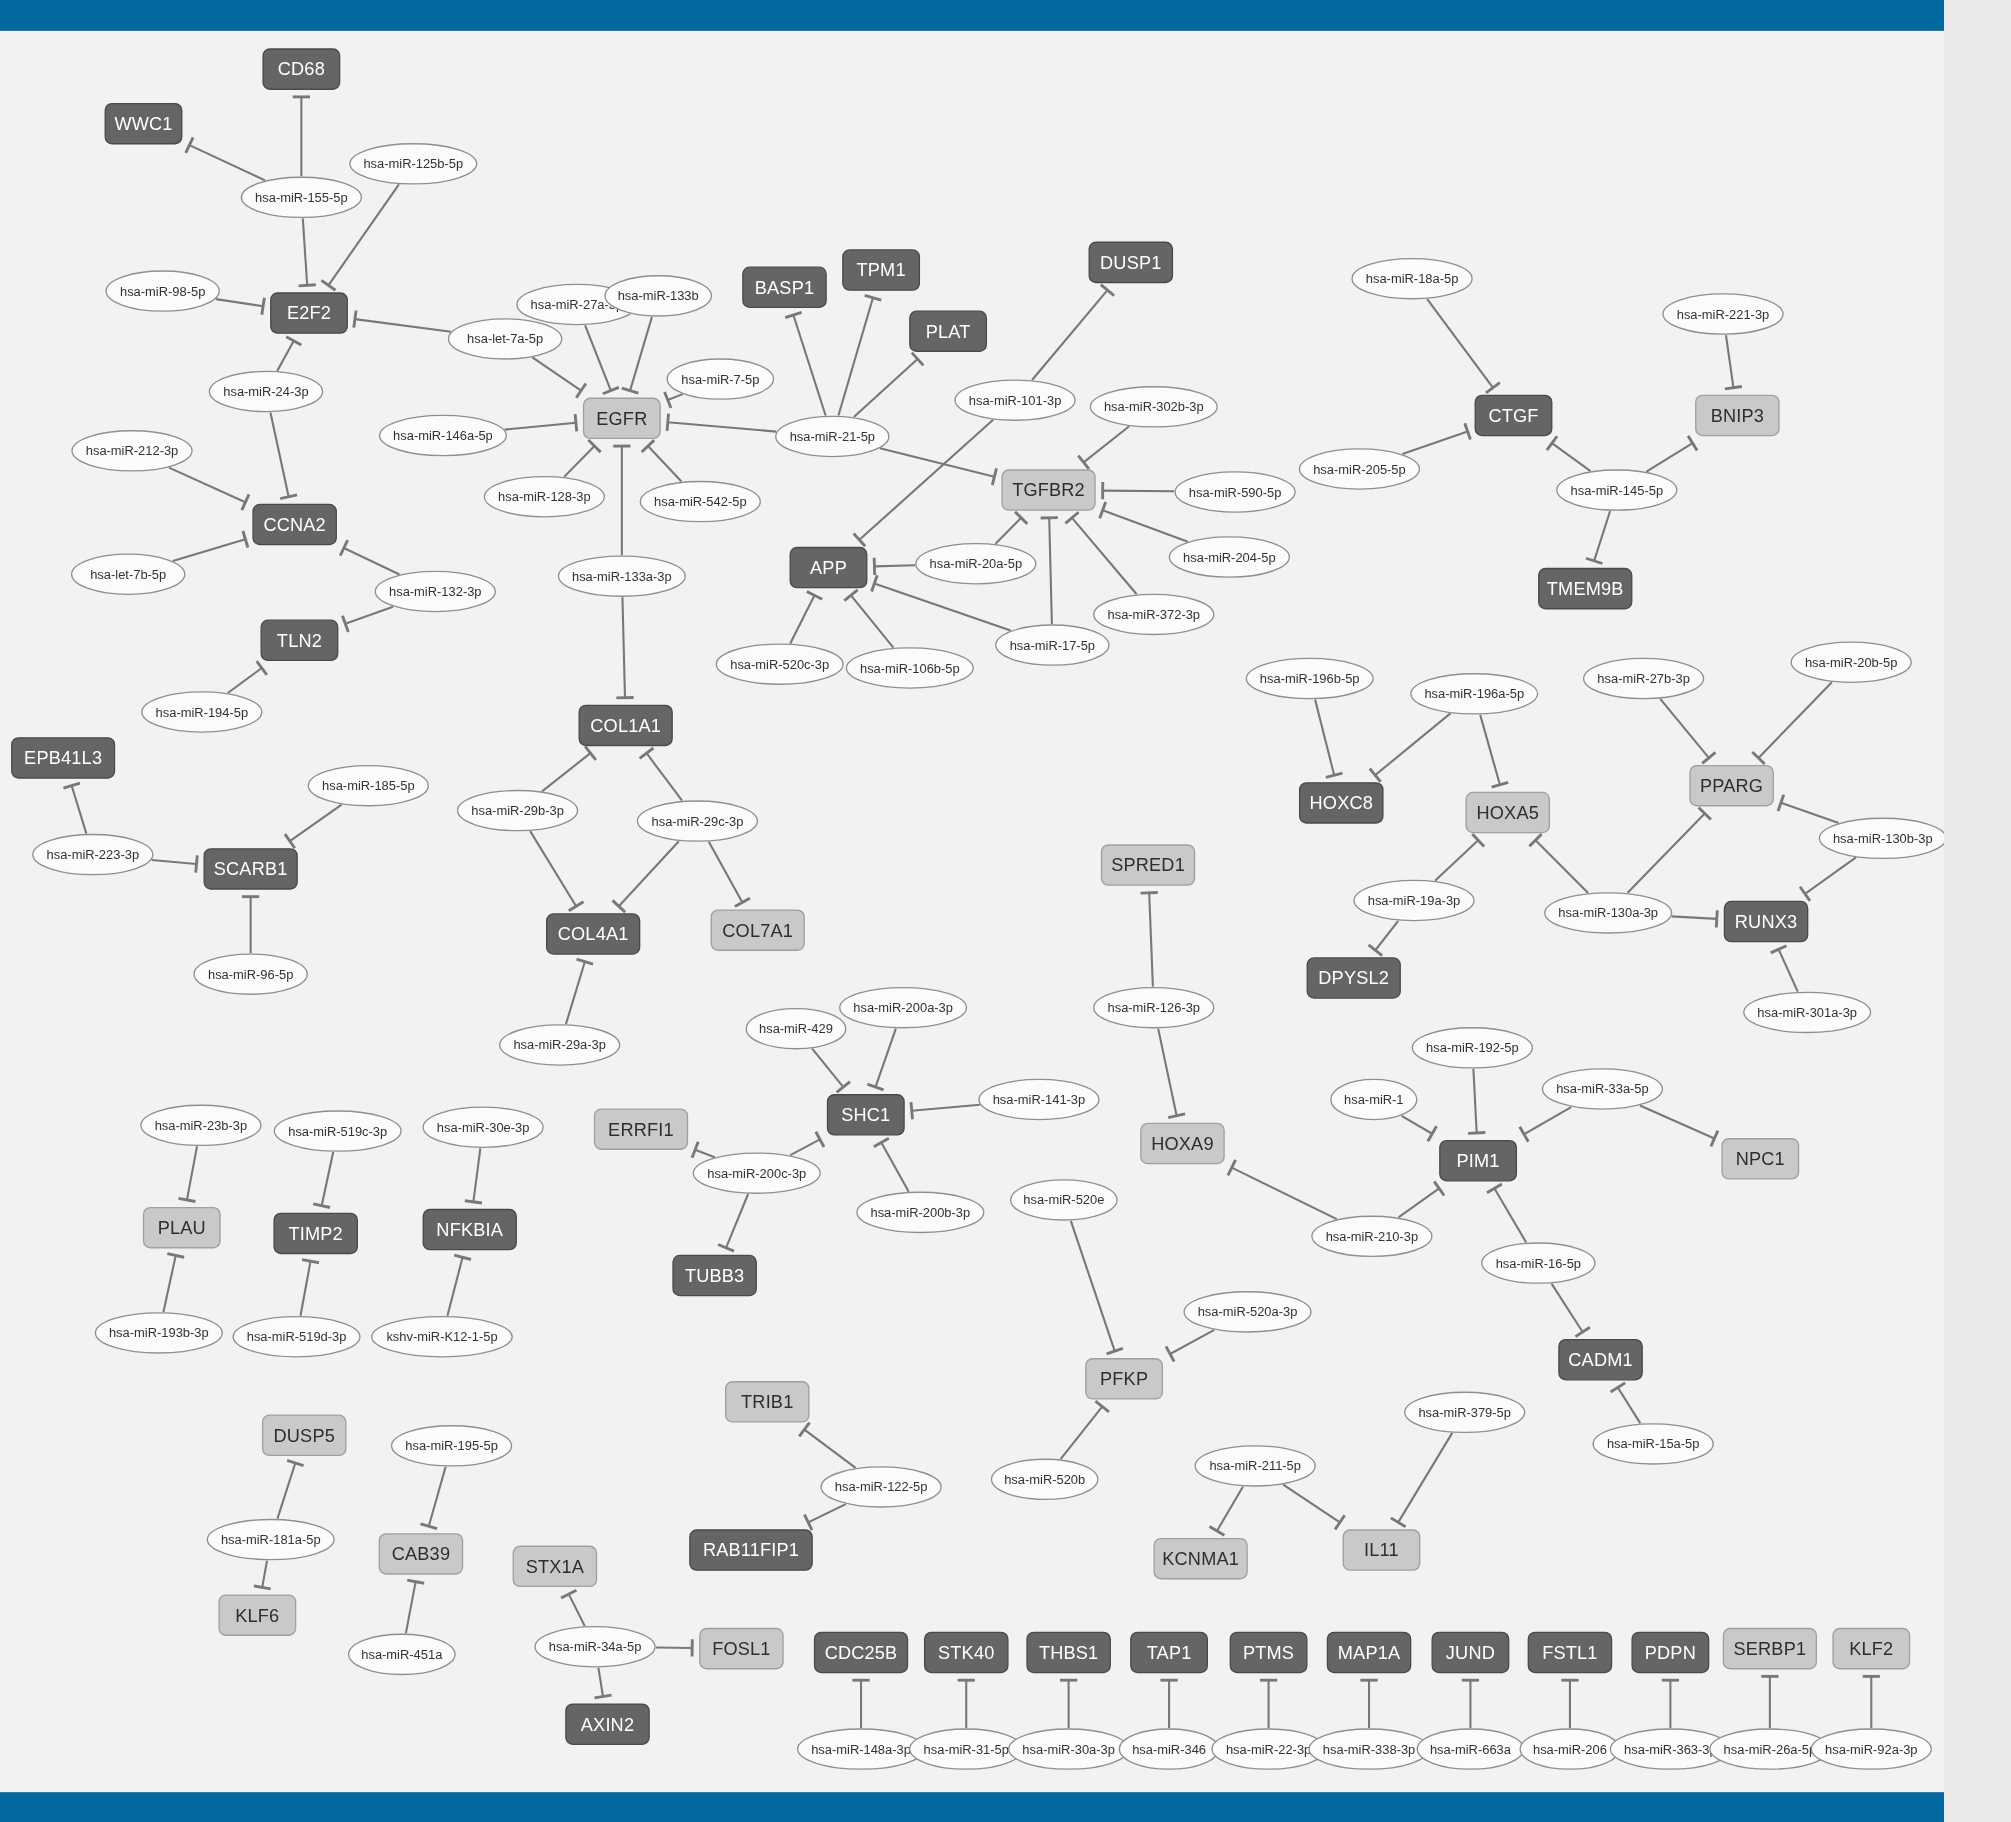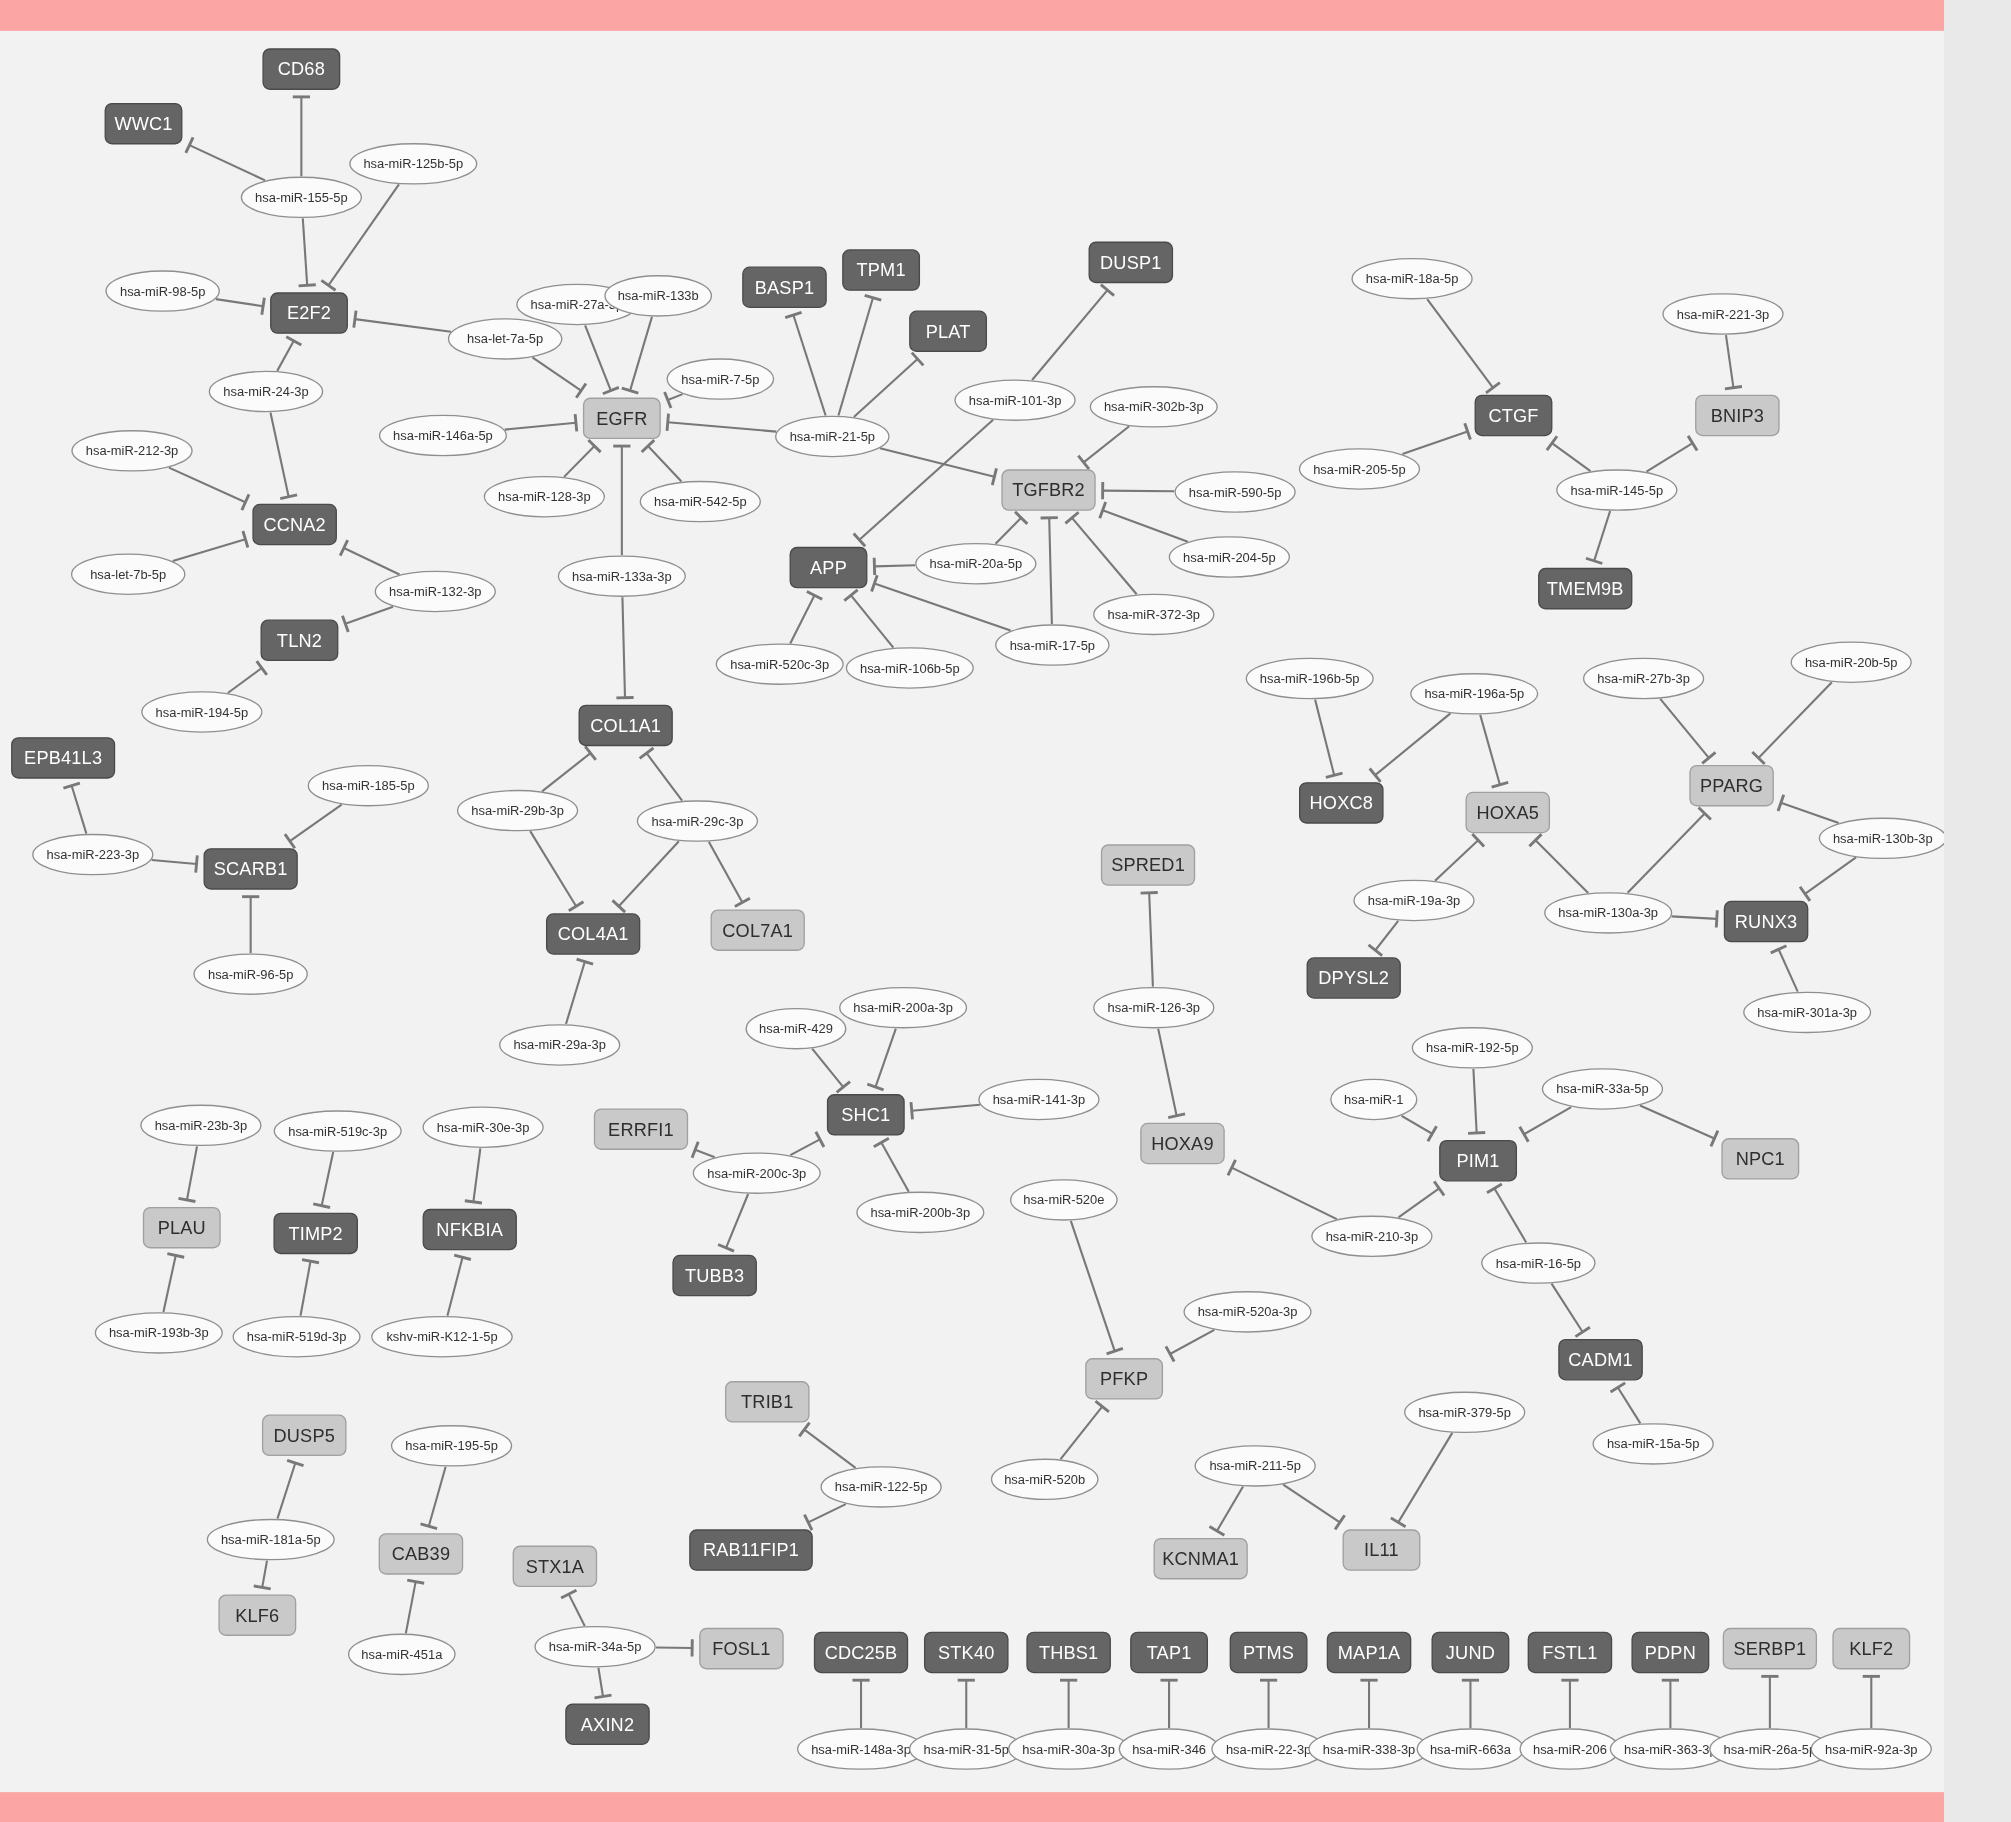--- a/index.html
+++ b/index.html
@@ -1,16 +1,16 @@
 <!DOCTYPE html>
 <html><head>
 <meta charset="utf-8">
 <style>
   html,body{margin:0;padding:0;background:#e9e9e9;}
-  .stage{position:relative;width:1944px;height:1823px;background:#fca5a5;overflow:hidden;}
+  .stage{position:relative;width:1944px;height:1823px;background:#0369a1;overflow:hidden;}
   svg{display:block;width:100%;height:100%;}
   text{font-family:"Liberation Sans","DejaVu Sans",sans-serif;pointer-events:none;}
   .gene-label{font-size:19px;letter-spacing:.2px;}
   .mirna-label{font-size:13.5px;}
   g[data-interactable="true"]{cursor:pointer;}
 </style>
 </head>
 <body>
 
 <div class="stage" data-interactable="false">

